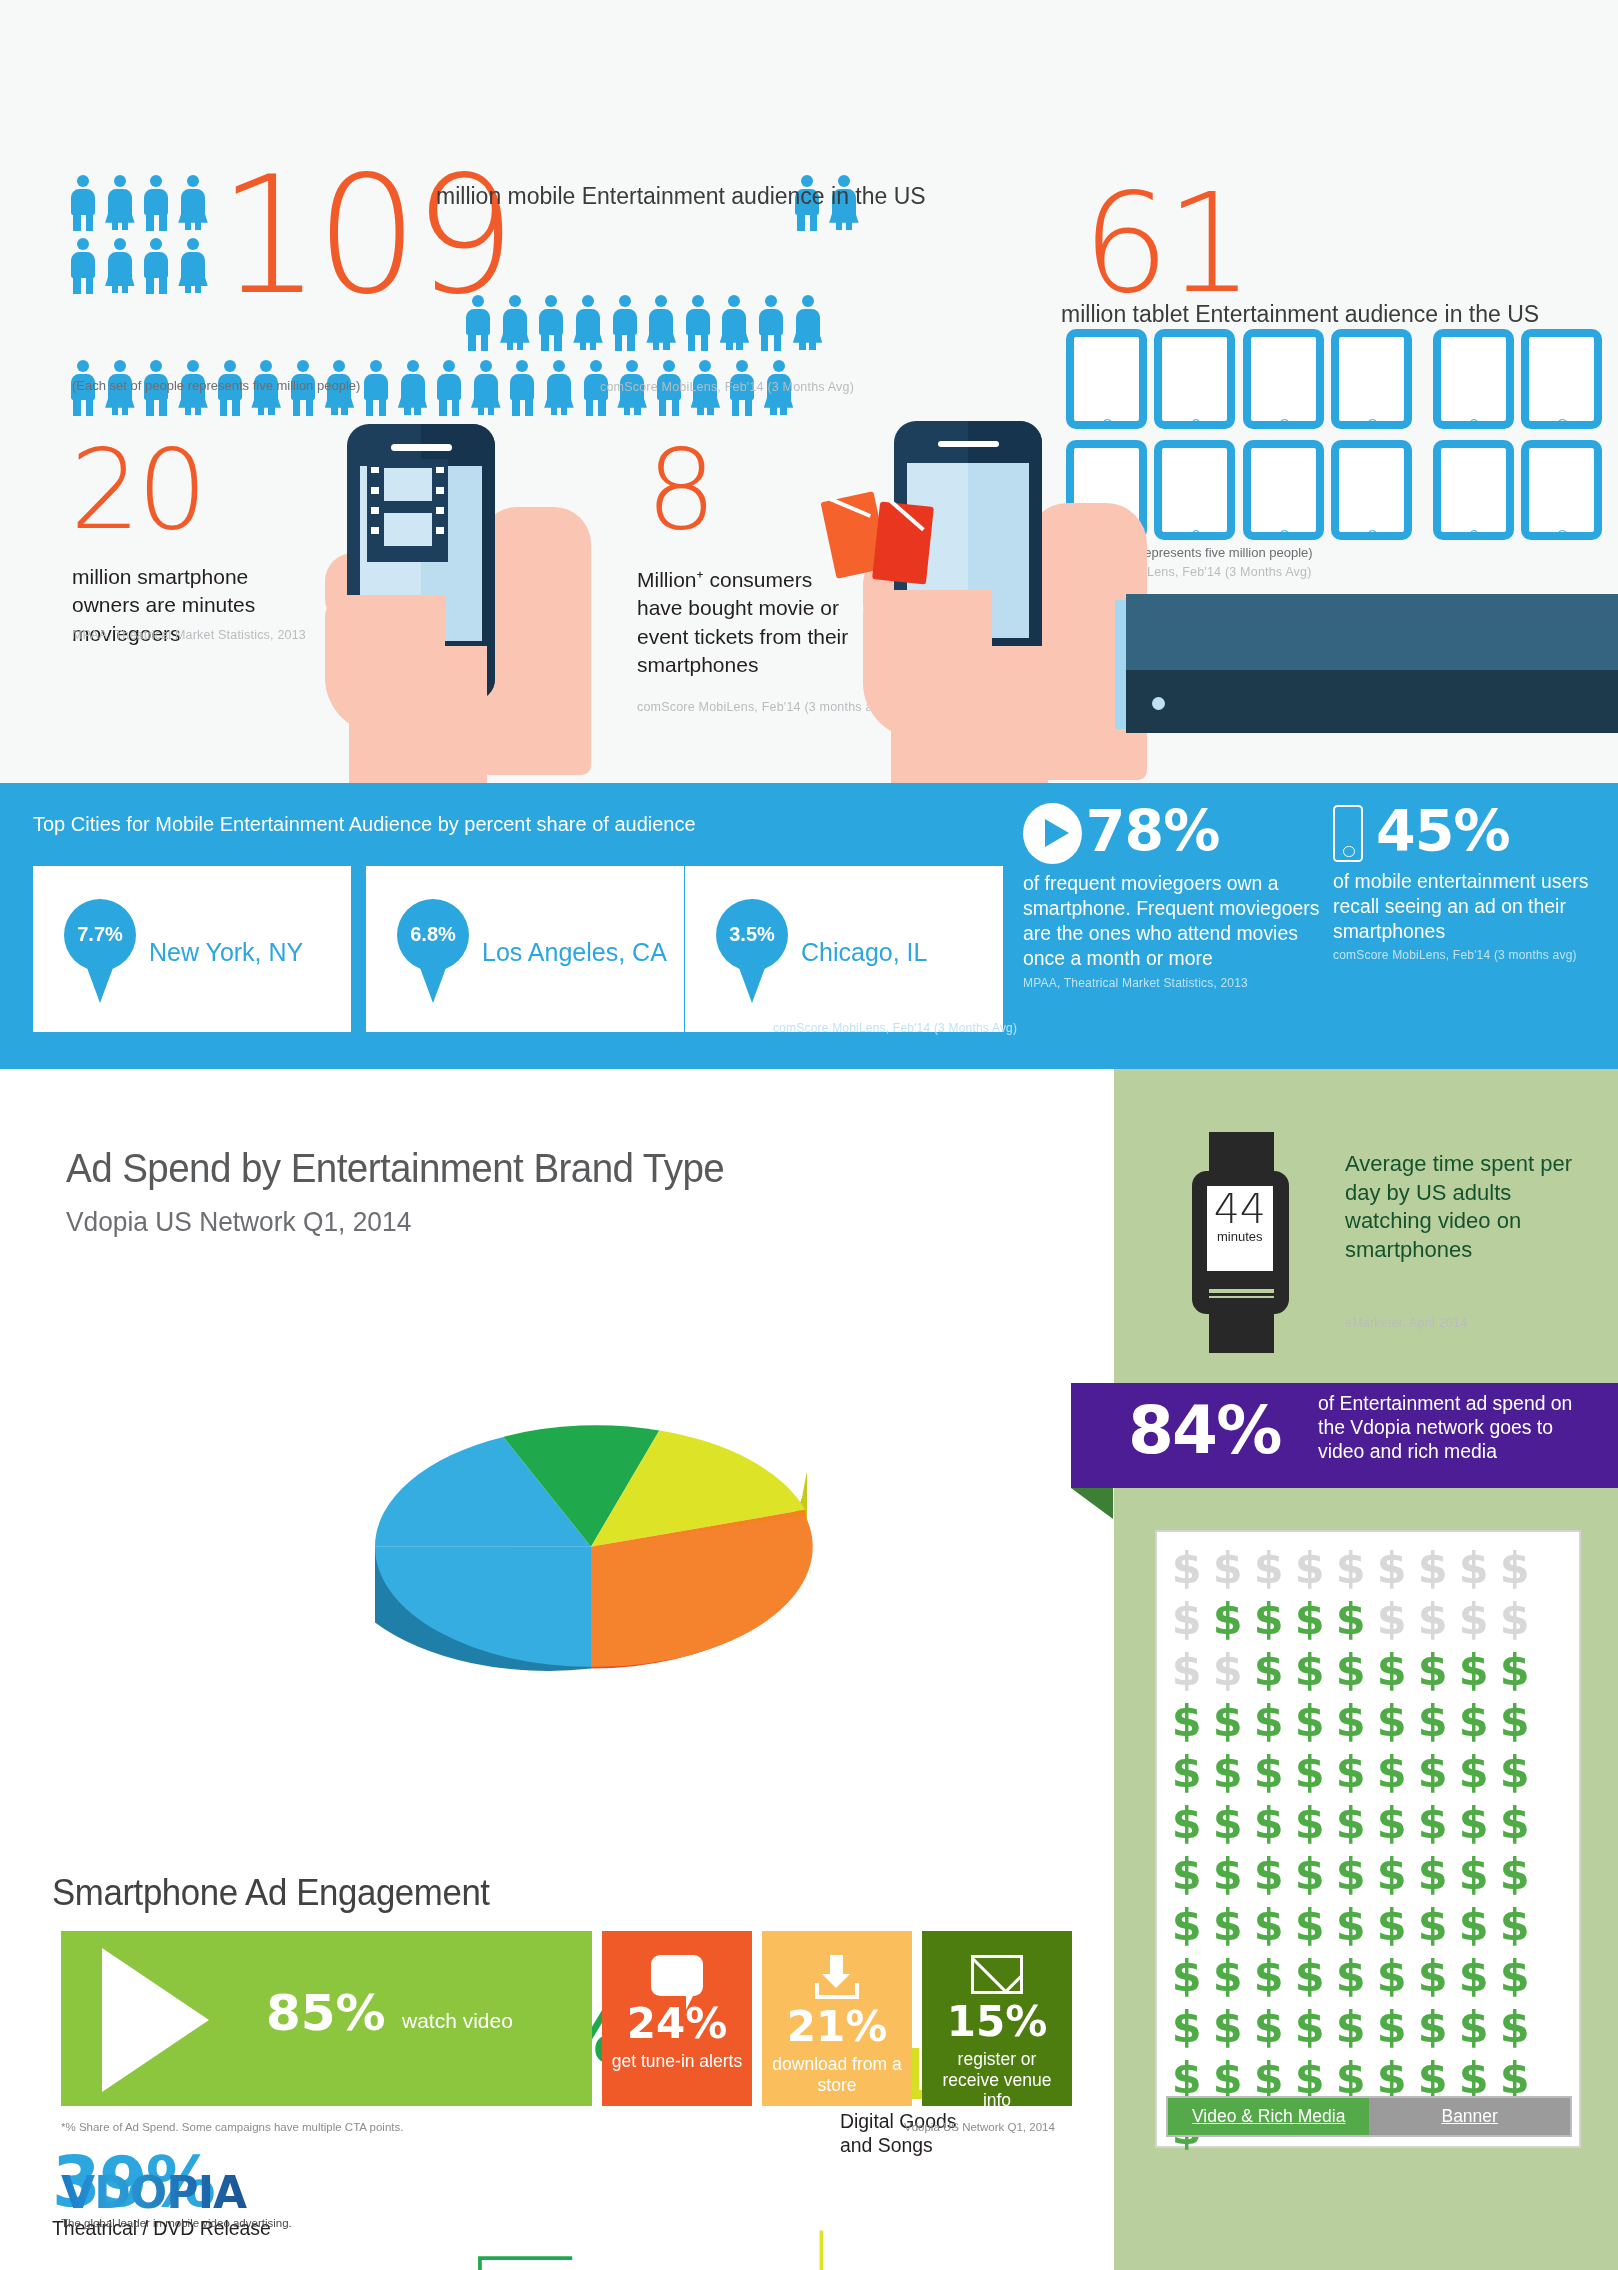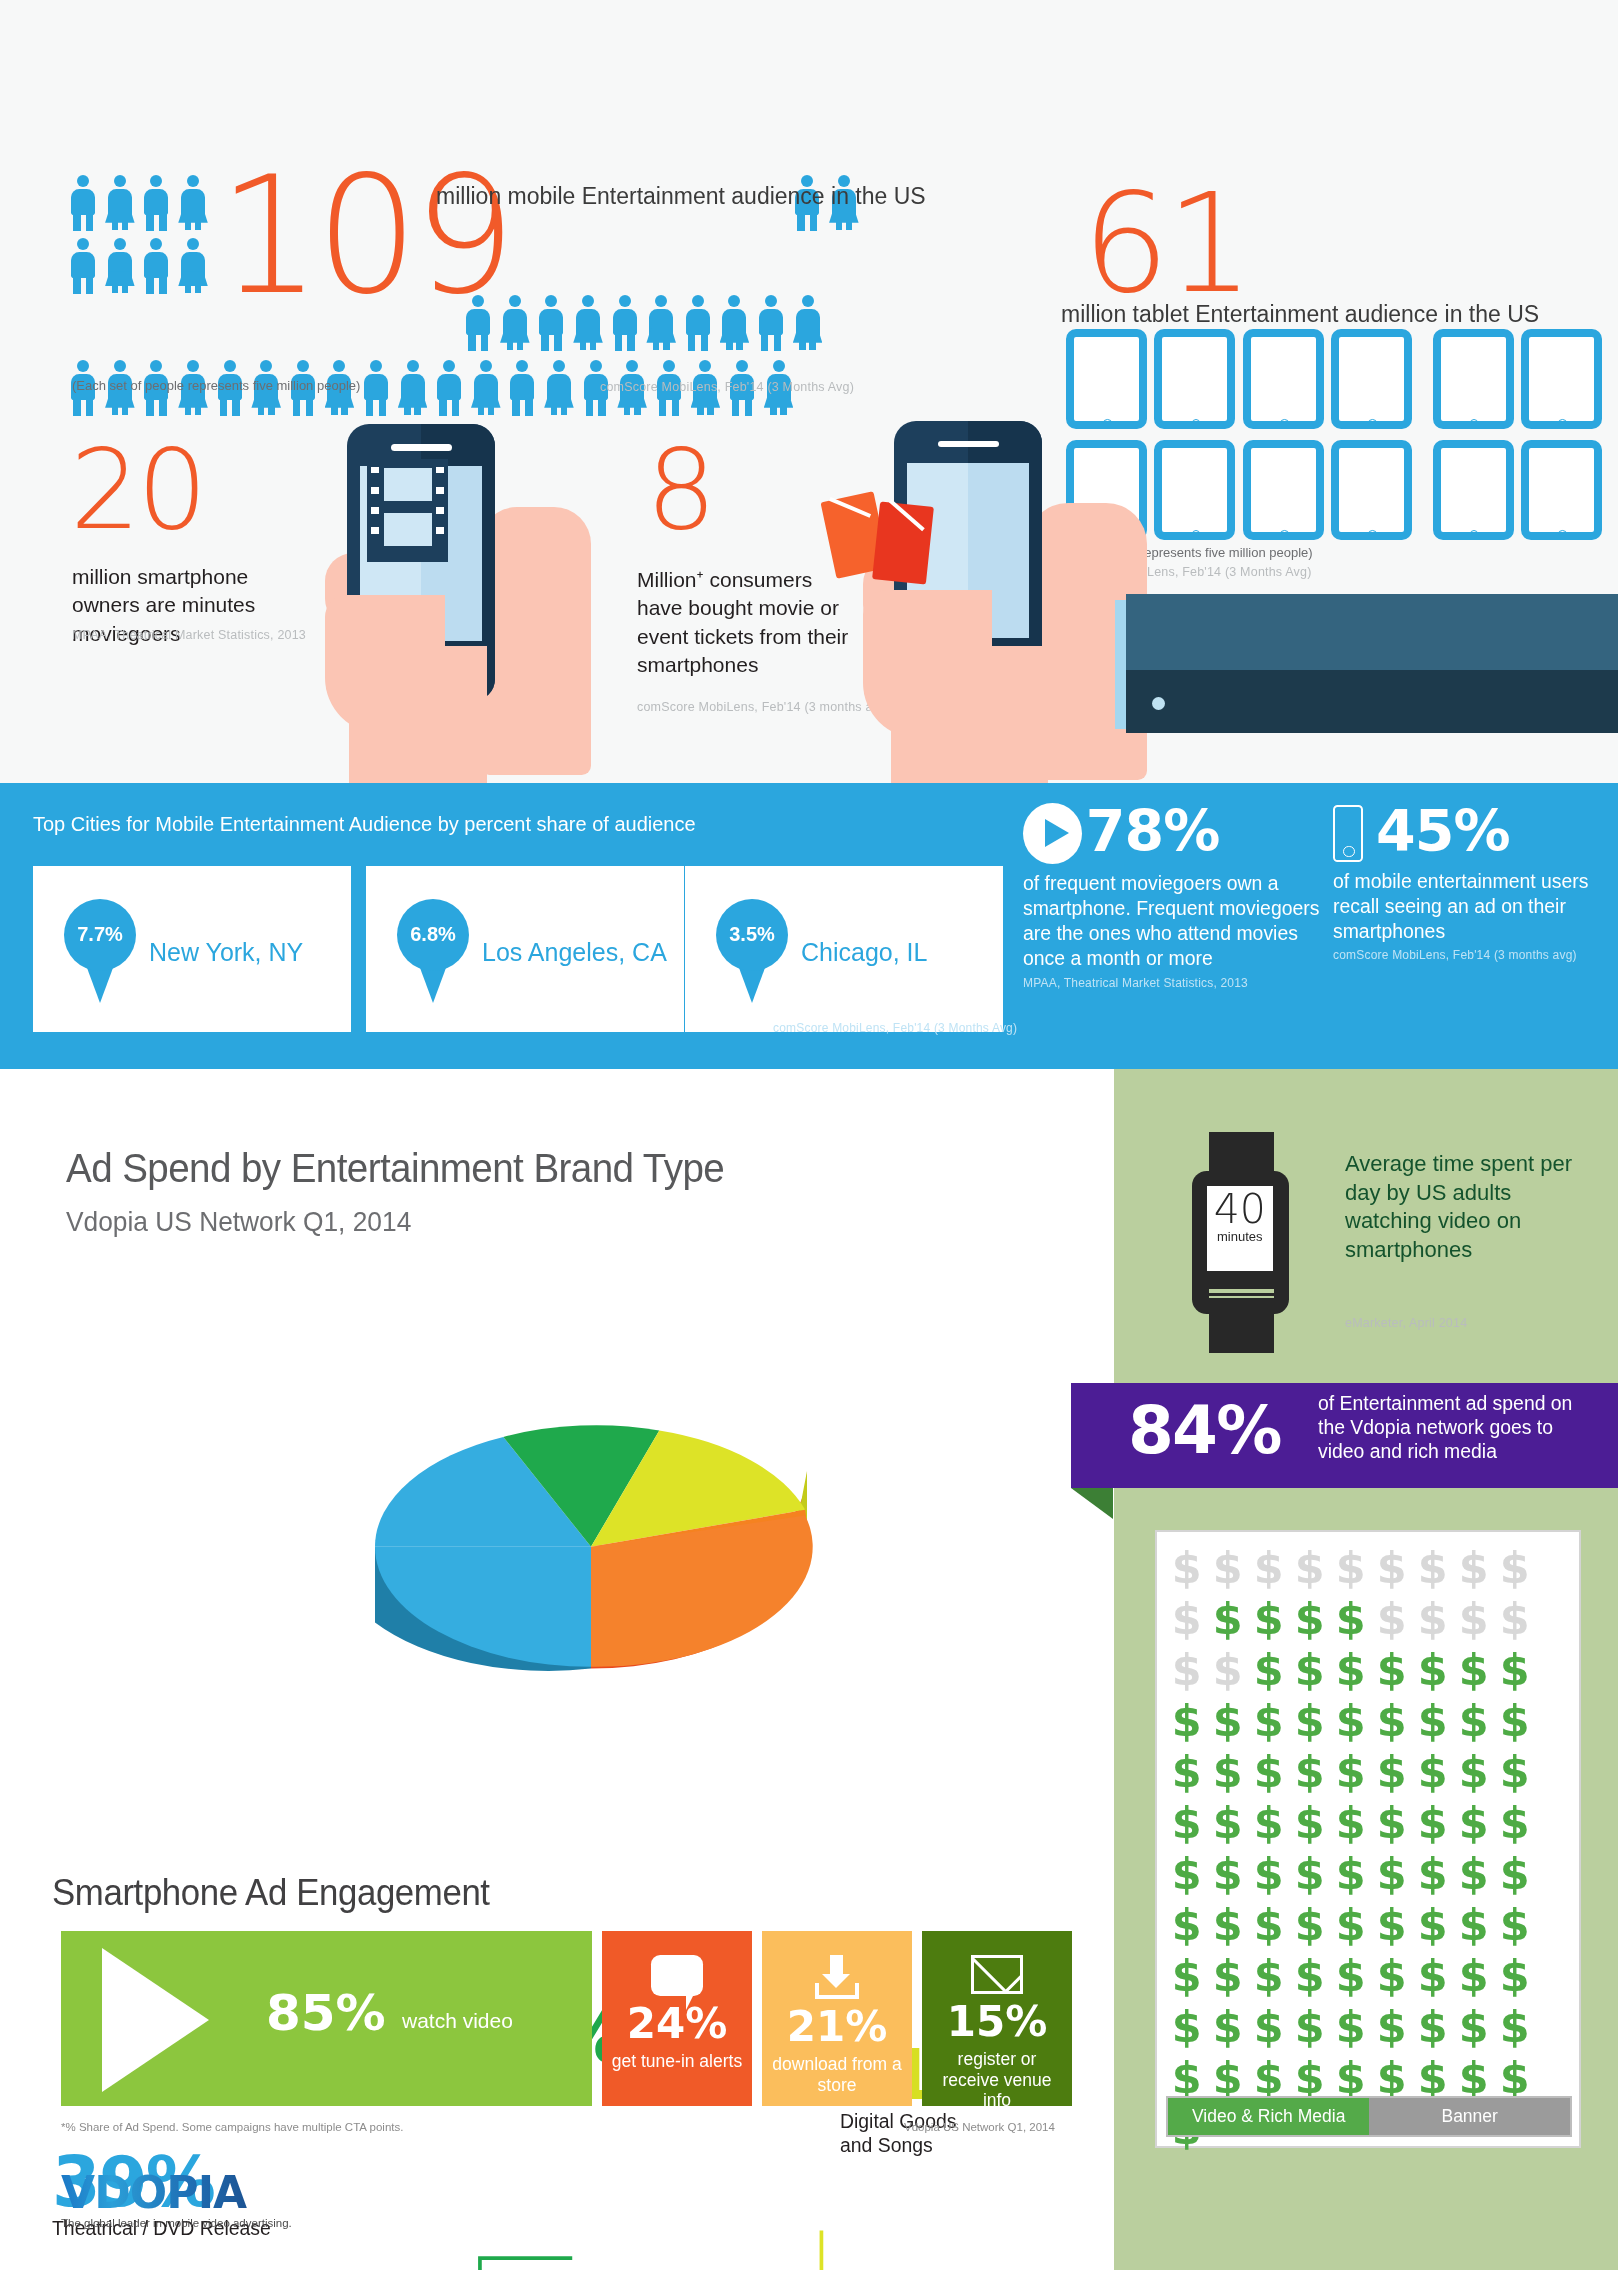--- a/index.html
+++ b/index.html
@@ -127,21 +127,21 @@
   #band84 { position:absolute; left:-43px; top:314px; width:548px; height:105px; background:#4c1d95; }
   #band84 .pct { position:absolute; left:57px; top:14.8px; font-size:66px; color:#fff; font-weight:bold; line-height:1; letter-spacing:-1.8px; font-family:"DejaVu Sans", sans-serif; }
   #band84 .txt { position:absolute; left:247px; top:9.2px; font-size:19.4px; color:#fff; line-height:1.22; font-weight:300; width:277px; }
   #band84-tail { position:absolute; left:-43px; top:419px; width:42px; height:31px; background:#3c7f35; clip-path: polygon(0 0, 100% 0, 100% 100%); }
 
   #dollar-box { position:absolute; left:41px; top:461px; width:426px; height:618px; background:#fff; border:2.8px solid #d4d4d4; padding:11px 9.2px 7.4px 9.2px; }
   #dollar-grid { display:flex; flex-wrap:wrap; width:406px; }
   .dollar { width:41px; height:51px; font-size:43px; line-height:51px; text-align:center; font-weight:bold; color:#4eab45; font-family:"DejaVu Sans", sans-serif; }
   .dollar.off { color:#d8d8d8; }
   #dollar-legend { position:absolute; left:9.2px; bottom:9.2px; width:406px; height:41px; border:2.8px solid #bdbdbd; display:flex; }
-  #dollar-legend .lg { flex:1; display:flex; align-items:center; justify-content:center; color:#fff; font-size:17.5px; font-weight:300; }
+  #dollar-legend .lg { flex:1; display:flex; align-items:center; justify-content:center; color:#fff; font-size:17.5px; font-weight:300;text-decoration:underline; }
   #dollar-legend .lg.g { background:#54aa49; }
   #dollar-legend .lg.b { background:#9b9b9b; }
 
   
   #pie-section { position:absolute; left:0; top:1069px; width:1114px; height:1202px; background:#fff; }
   #pie-title { position:absolute; left:66px; top:76px; font-size:41px; color:#58595b; font-weight:300; letter-spacing:-0.6px; transform:scaleX(.94); transform-origin:left center; }
   #pie-sub { position:absolute; left:66px; top:137px; font-size:28px; color:#6d6e71; font-weight:300; transform:scaleX(.94); transform-origin:left center; }
 
   #pie-wrap { position:absolute; left:351px; top:293px; width:480px; height:388px; }
 
@@ -649,21 +649,21 @@
 
 </div>
 
 <div id="green-panel">
   <div id="watch">
     <div class="strap-t"></div>
       <div class="line1"></div>
       <div class="line2"></div>
     <div class="case"></div>
     <div class="face">
-      <div class="num">40</div>
+      <div class="num">44</div>
       <div class="unit">minutes</div>
     </div>
     <div class="line3"></div>
       <div class="line4"></div>
       <div class="strap-b"></div>
   </div>
   <div id="watch-text">Average time spent per day by US adults watching video on smartphones</div>
   <div id="watch-src" class="src">eMarketer, April 2014</div>
 
   <div id="band84">

